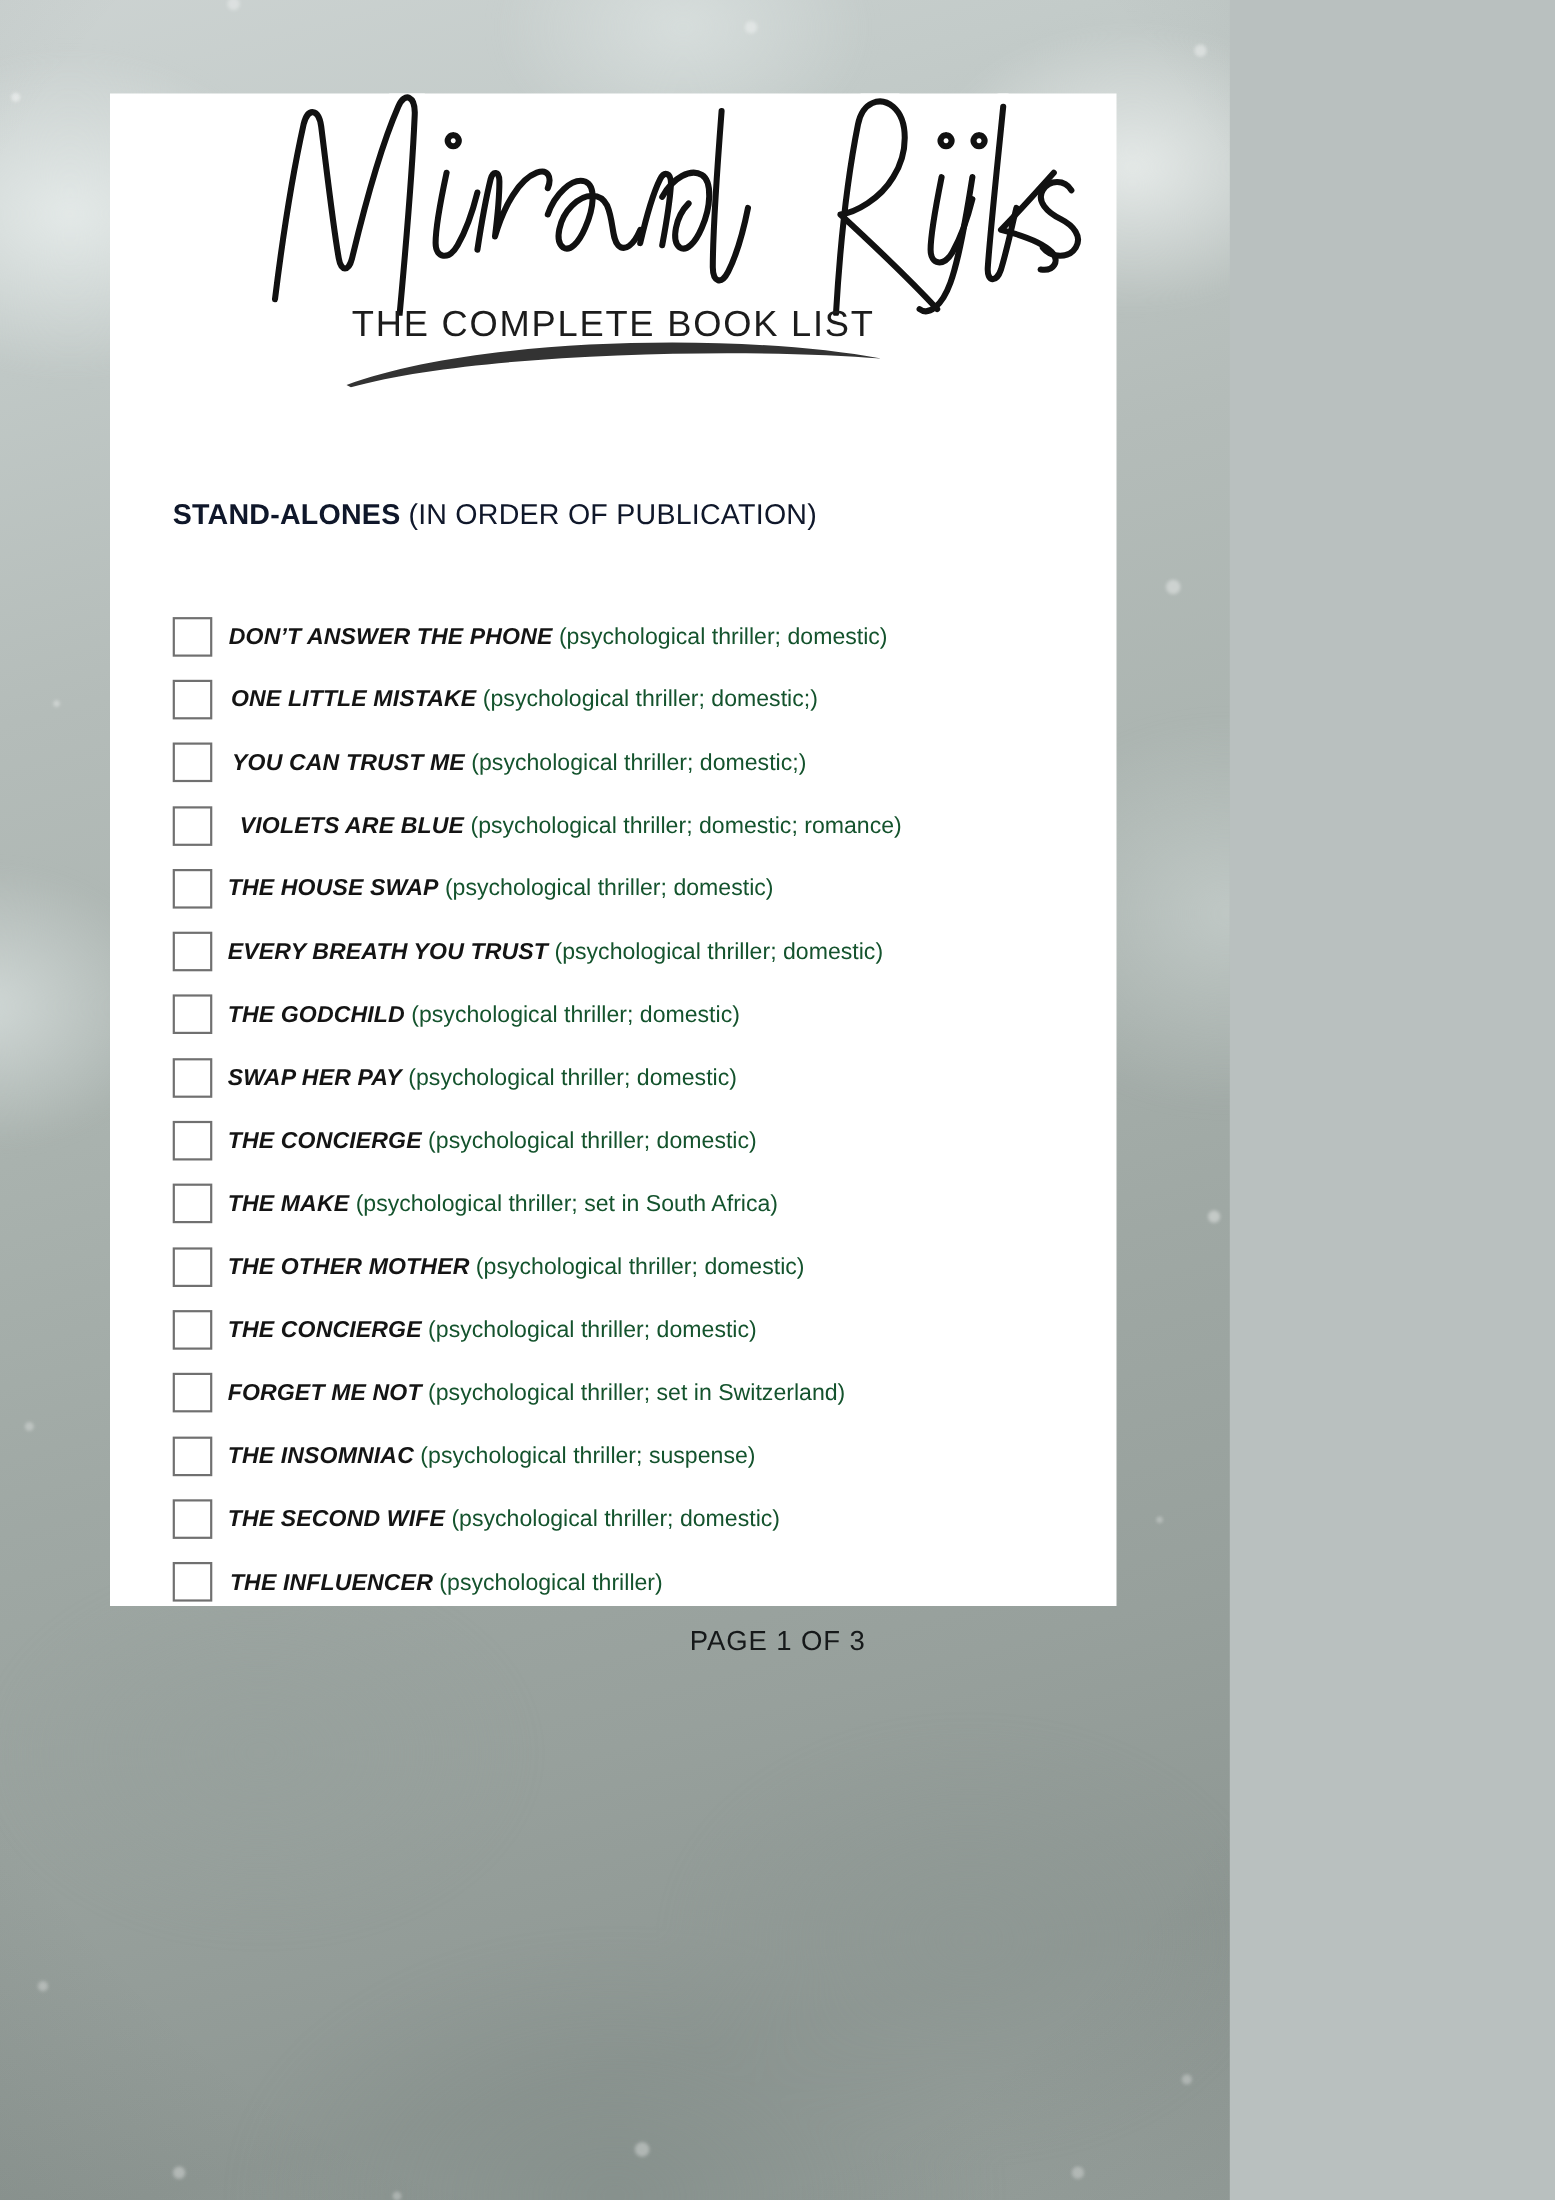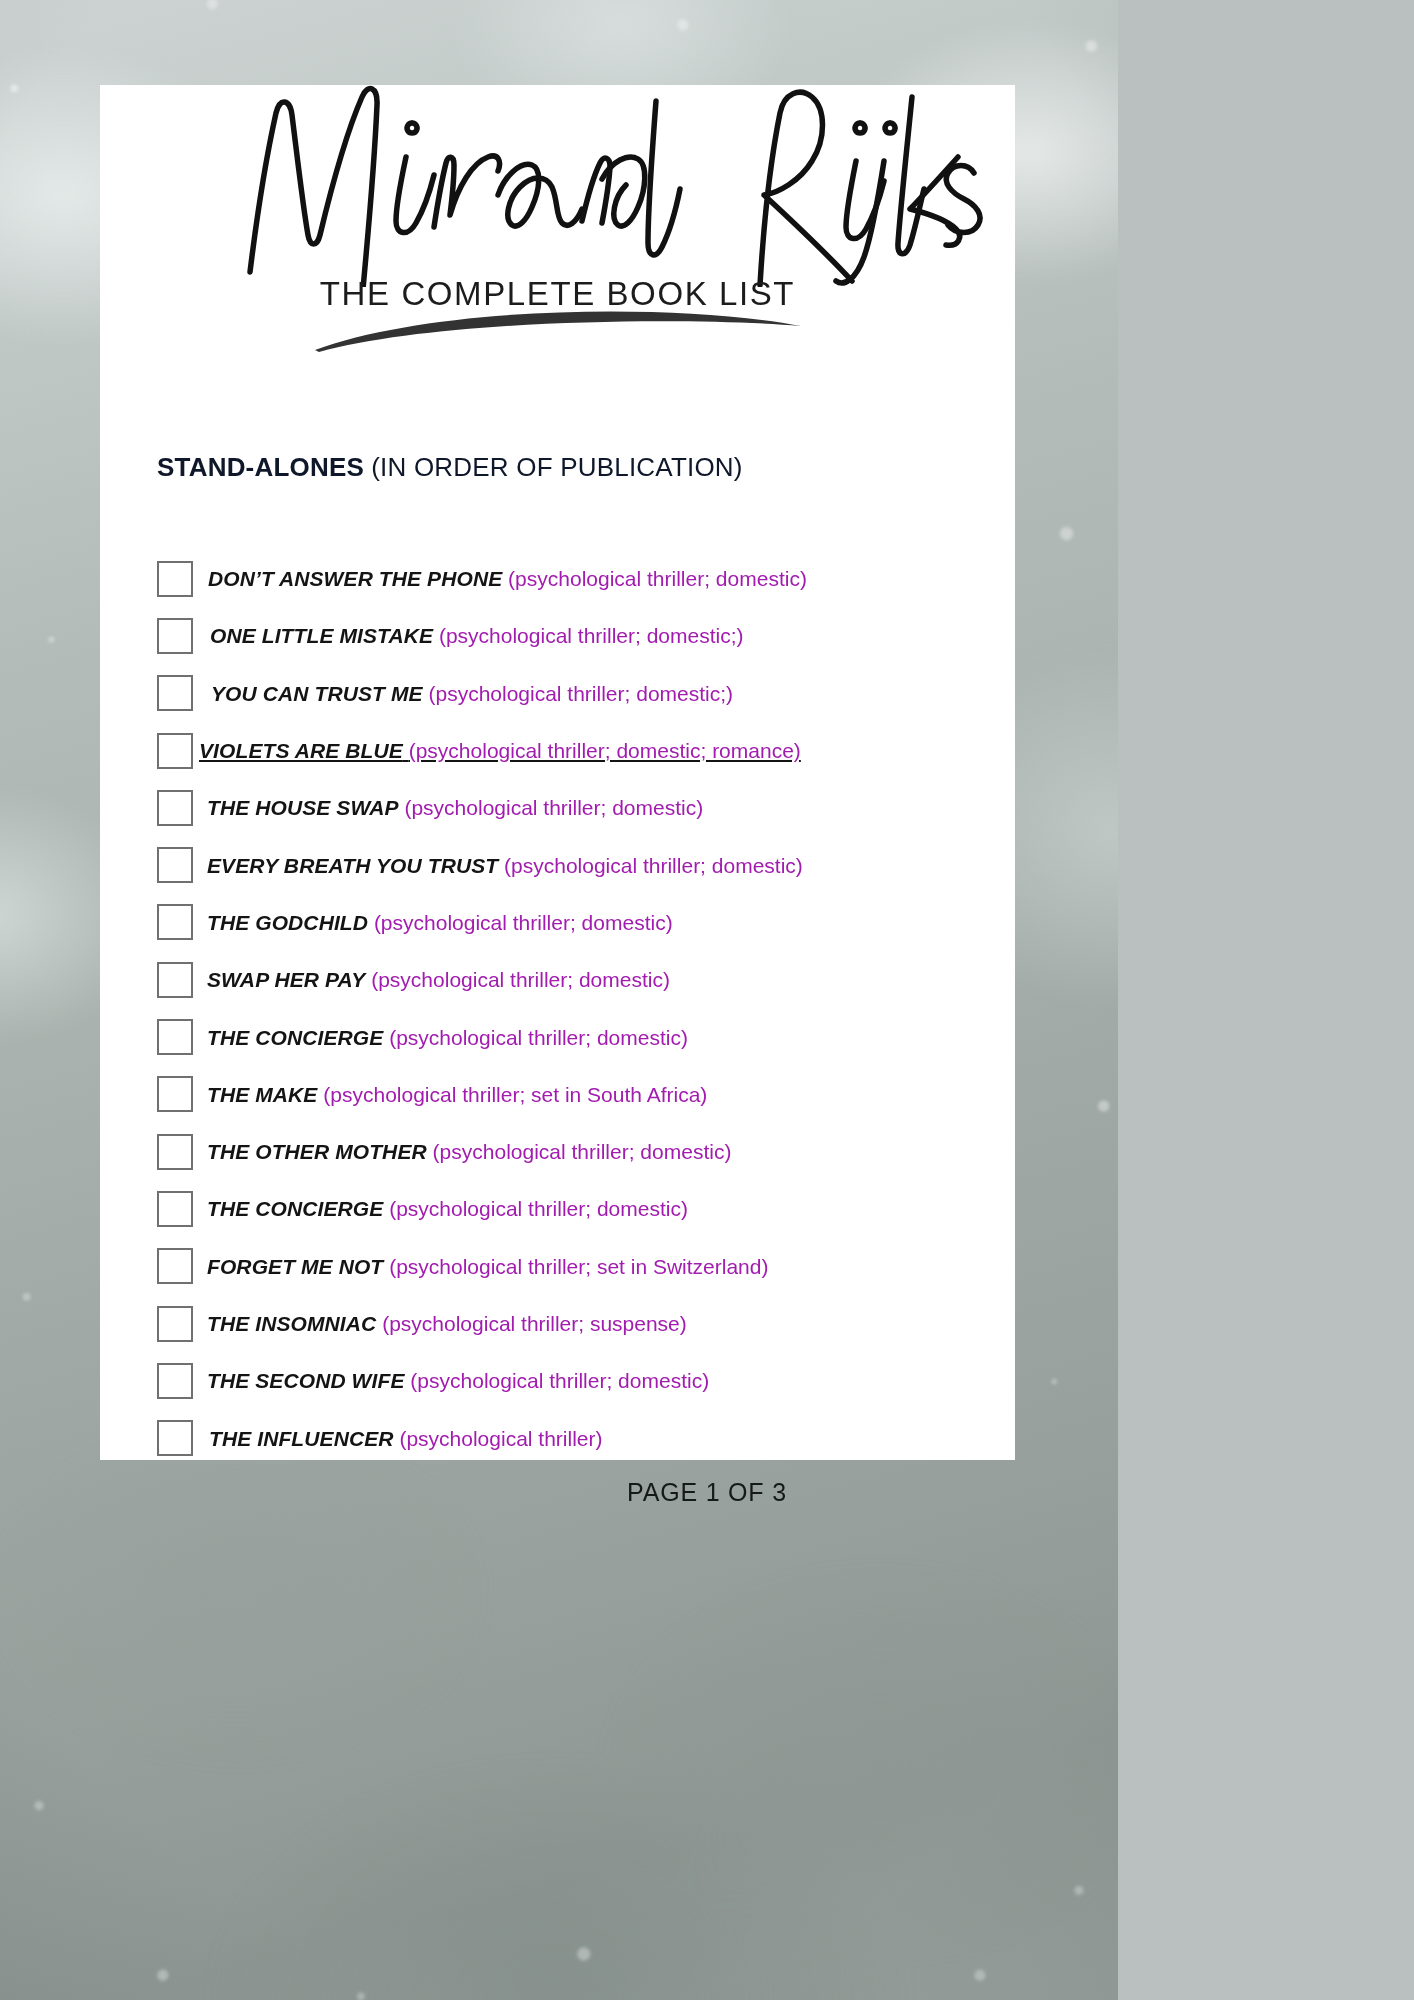--- a/index.html
+++ b/index.html
@@ -179,21 +179,21 @@
     line-height: 1;
   }
   .row-text .title {
     font-weight: 700;
     font-style: italic;
     letter-spacing: .1px;
   }
   .row-text .desc {
     font-weight: 400;
     font-style: normal;
-    color: #a21caf;
+    color: #14532d;
   }
 
   
   .footer {
     position: absolute;
     left: 0;
     top: 1478px;
     width: 1414px;
     text-align: center;
     font-size: 25px;
@@ -277,21 +277,21 @@
         <div class="row">
           <div class="checkbox" style="border-color: rgb(112, 112, 112);"></div>
           <div class="row-text" style="margin-left: 17px;"><span class="title">ONE LITTLE MISTAKE</span> <span class="desc">(psychological thriller; domestic;)</span></div>
         </div>
         <div class="row">
           <div class="checkbox" style="border-color: rgb(112, 112, 112);"></div>
           <div class="row-text" style="margin-left: 18px;"><span class="title">YOU CAN TRUST ME</span> <span class="desc">(psychological thriller; domestic;)</span></div>
         </div>
         <div class="row">
           <div class="checkbox" style="border-color: rgb(112, 112, 112);"></div>
-          <div class="row-text" style="margin-left: 6px; text-decoration: underline;"><span class="title">VIOLETS ARE BLUE</span> <span class="desc">(psychological thriller; domestic; romance)</span></div>
+          <div class="row-text" style="margin-left: 25px;"><span class="title">VIOLETS ARE BLUE</span> <span class="desc">(psychological thriller; domestic; romance)</span></div>
         </div>
         <div class="row">
           <div class="checkbox" style="border-color: rgb(112, 112, 112);"></div>
           <div class="row-text" style="margin-left: 14px;"><span class="title">THE HOUSE SWAP</span> <span class="desc">(psychological thriller; domestic)</span></div>
         </div>
         <div class="row">
           <div class="checkbox" style="border-color: rgb(112, 112, 112);"></div>
           <div class="row-text" style="margin-left: 14px;"><span class="title">EVERY BREATH YOU TRUST</span> <span class="desc">(psychological thriller; domestic)</span></div>
         </div>
         <div class="row">

